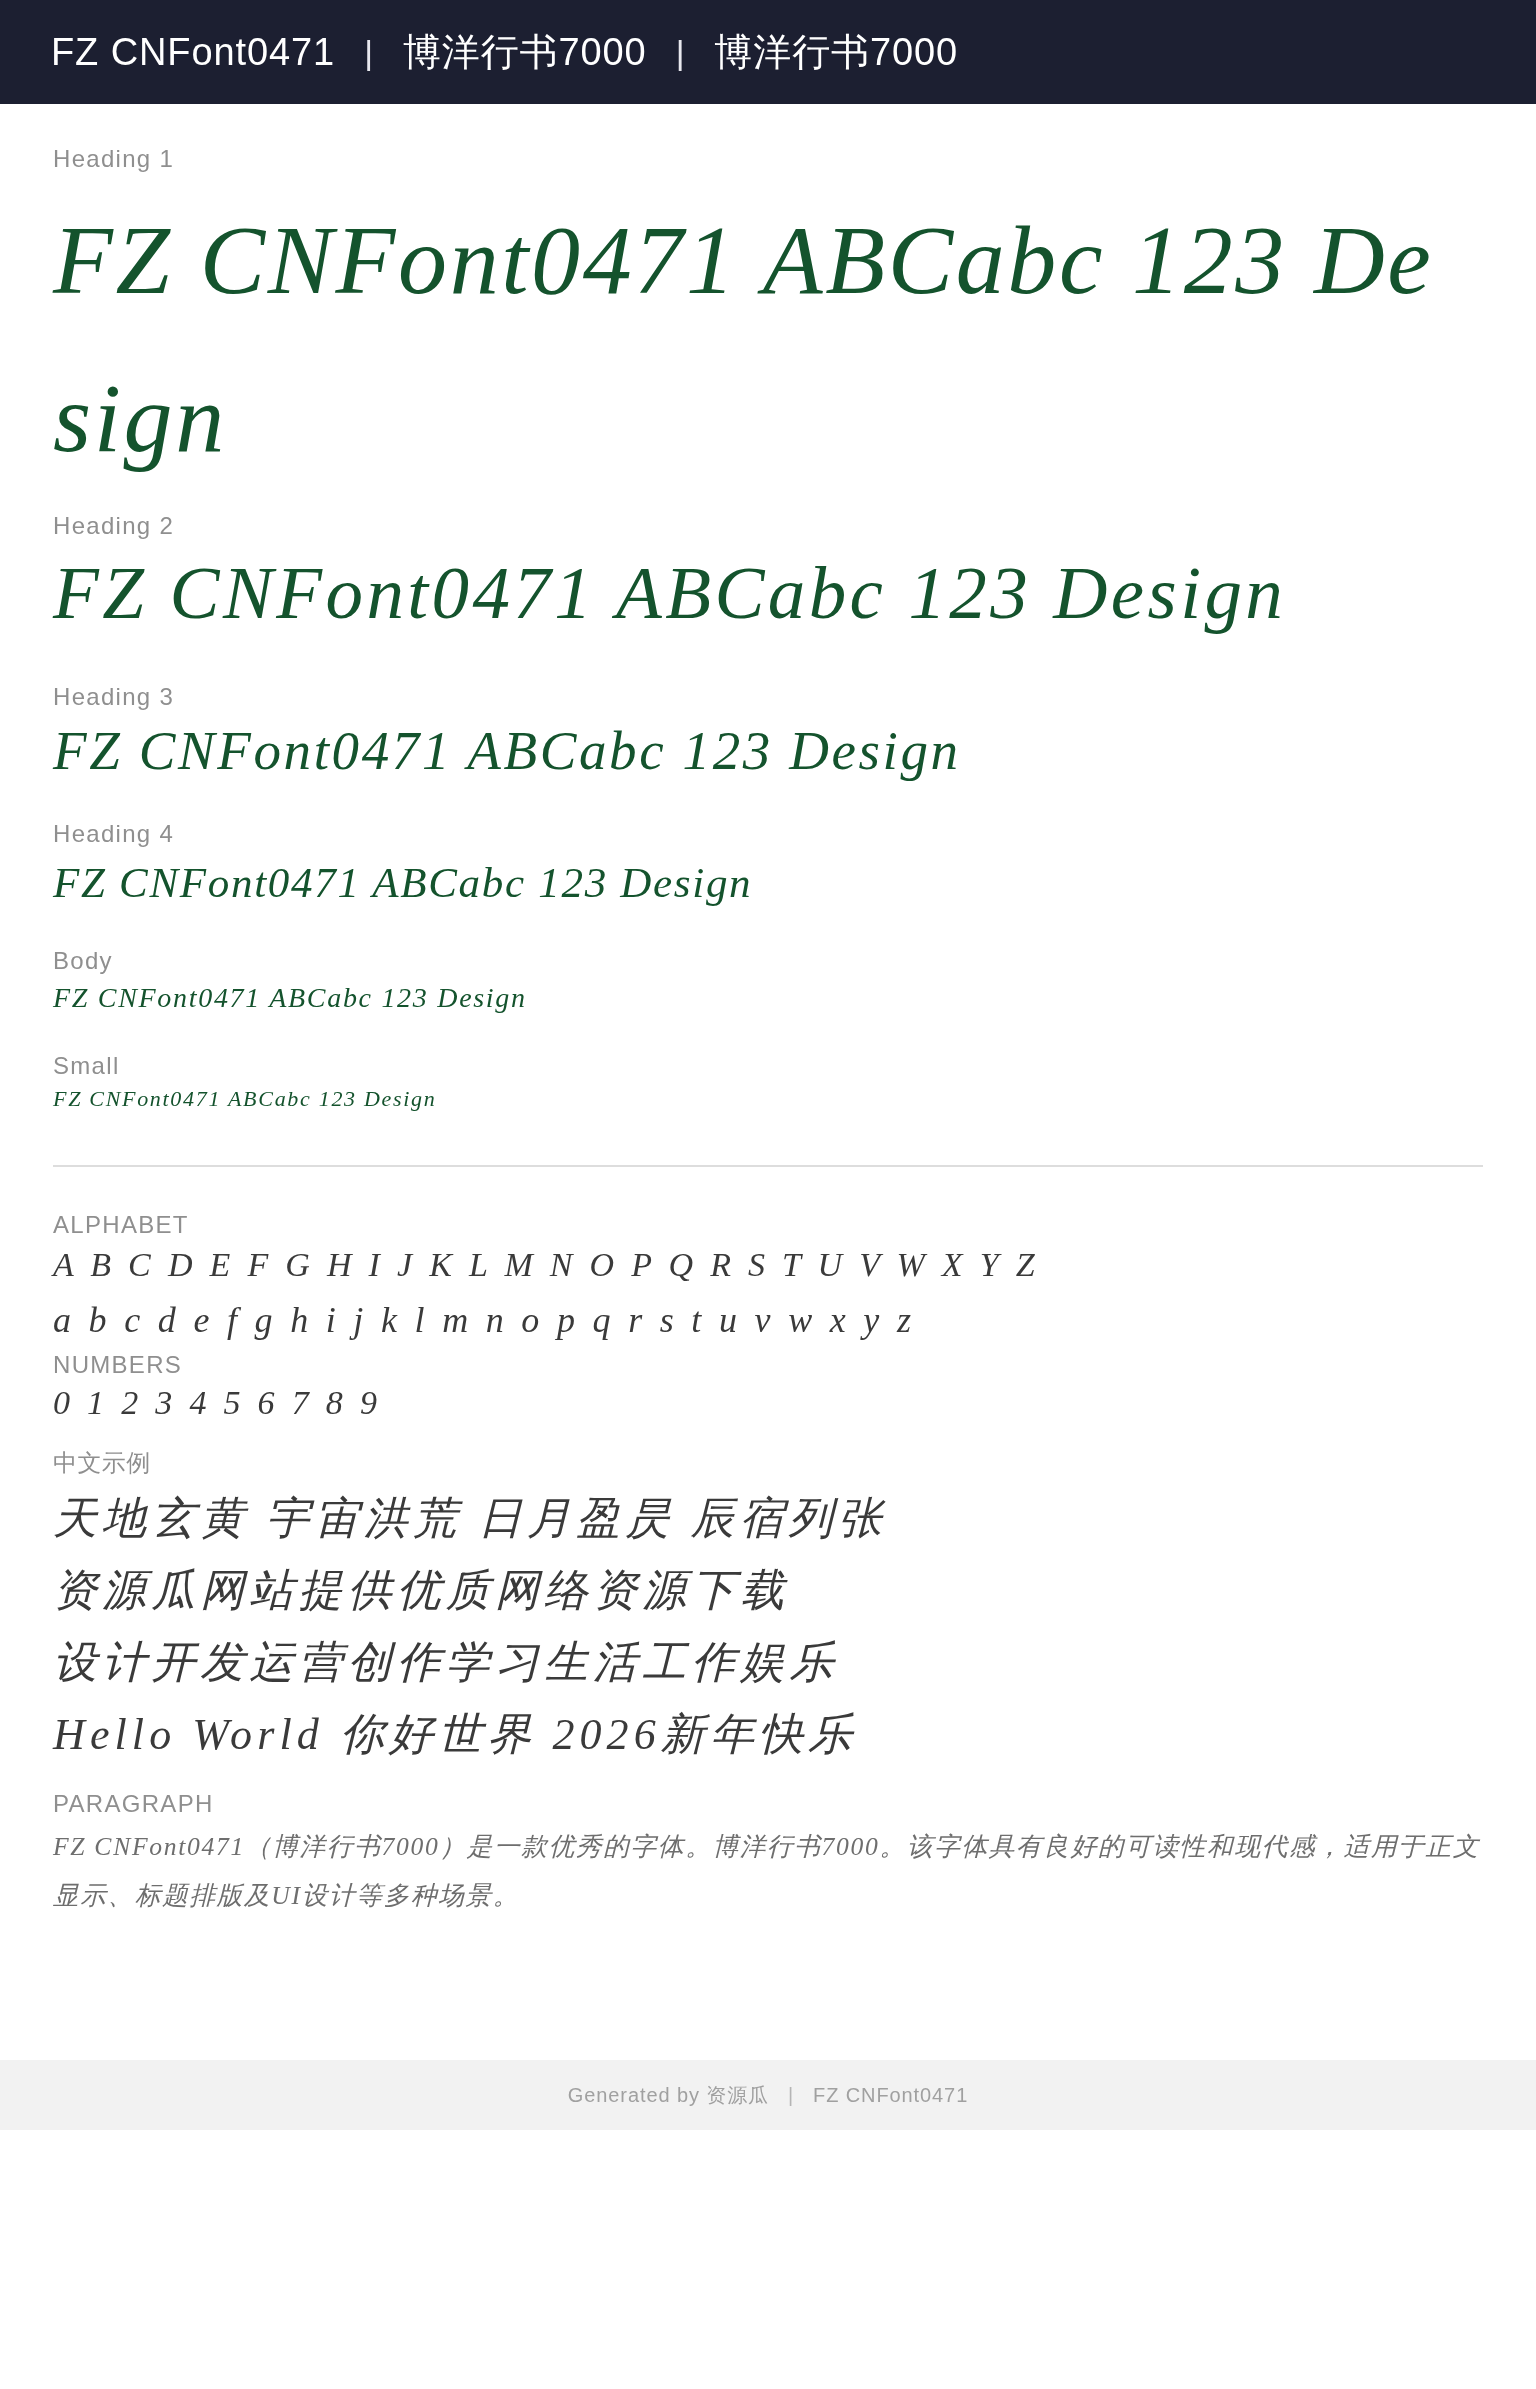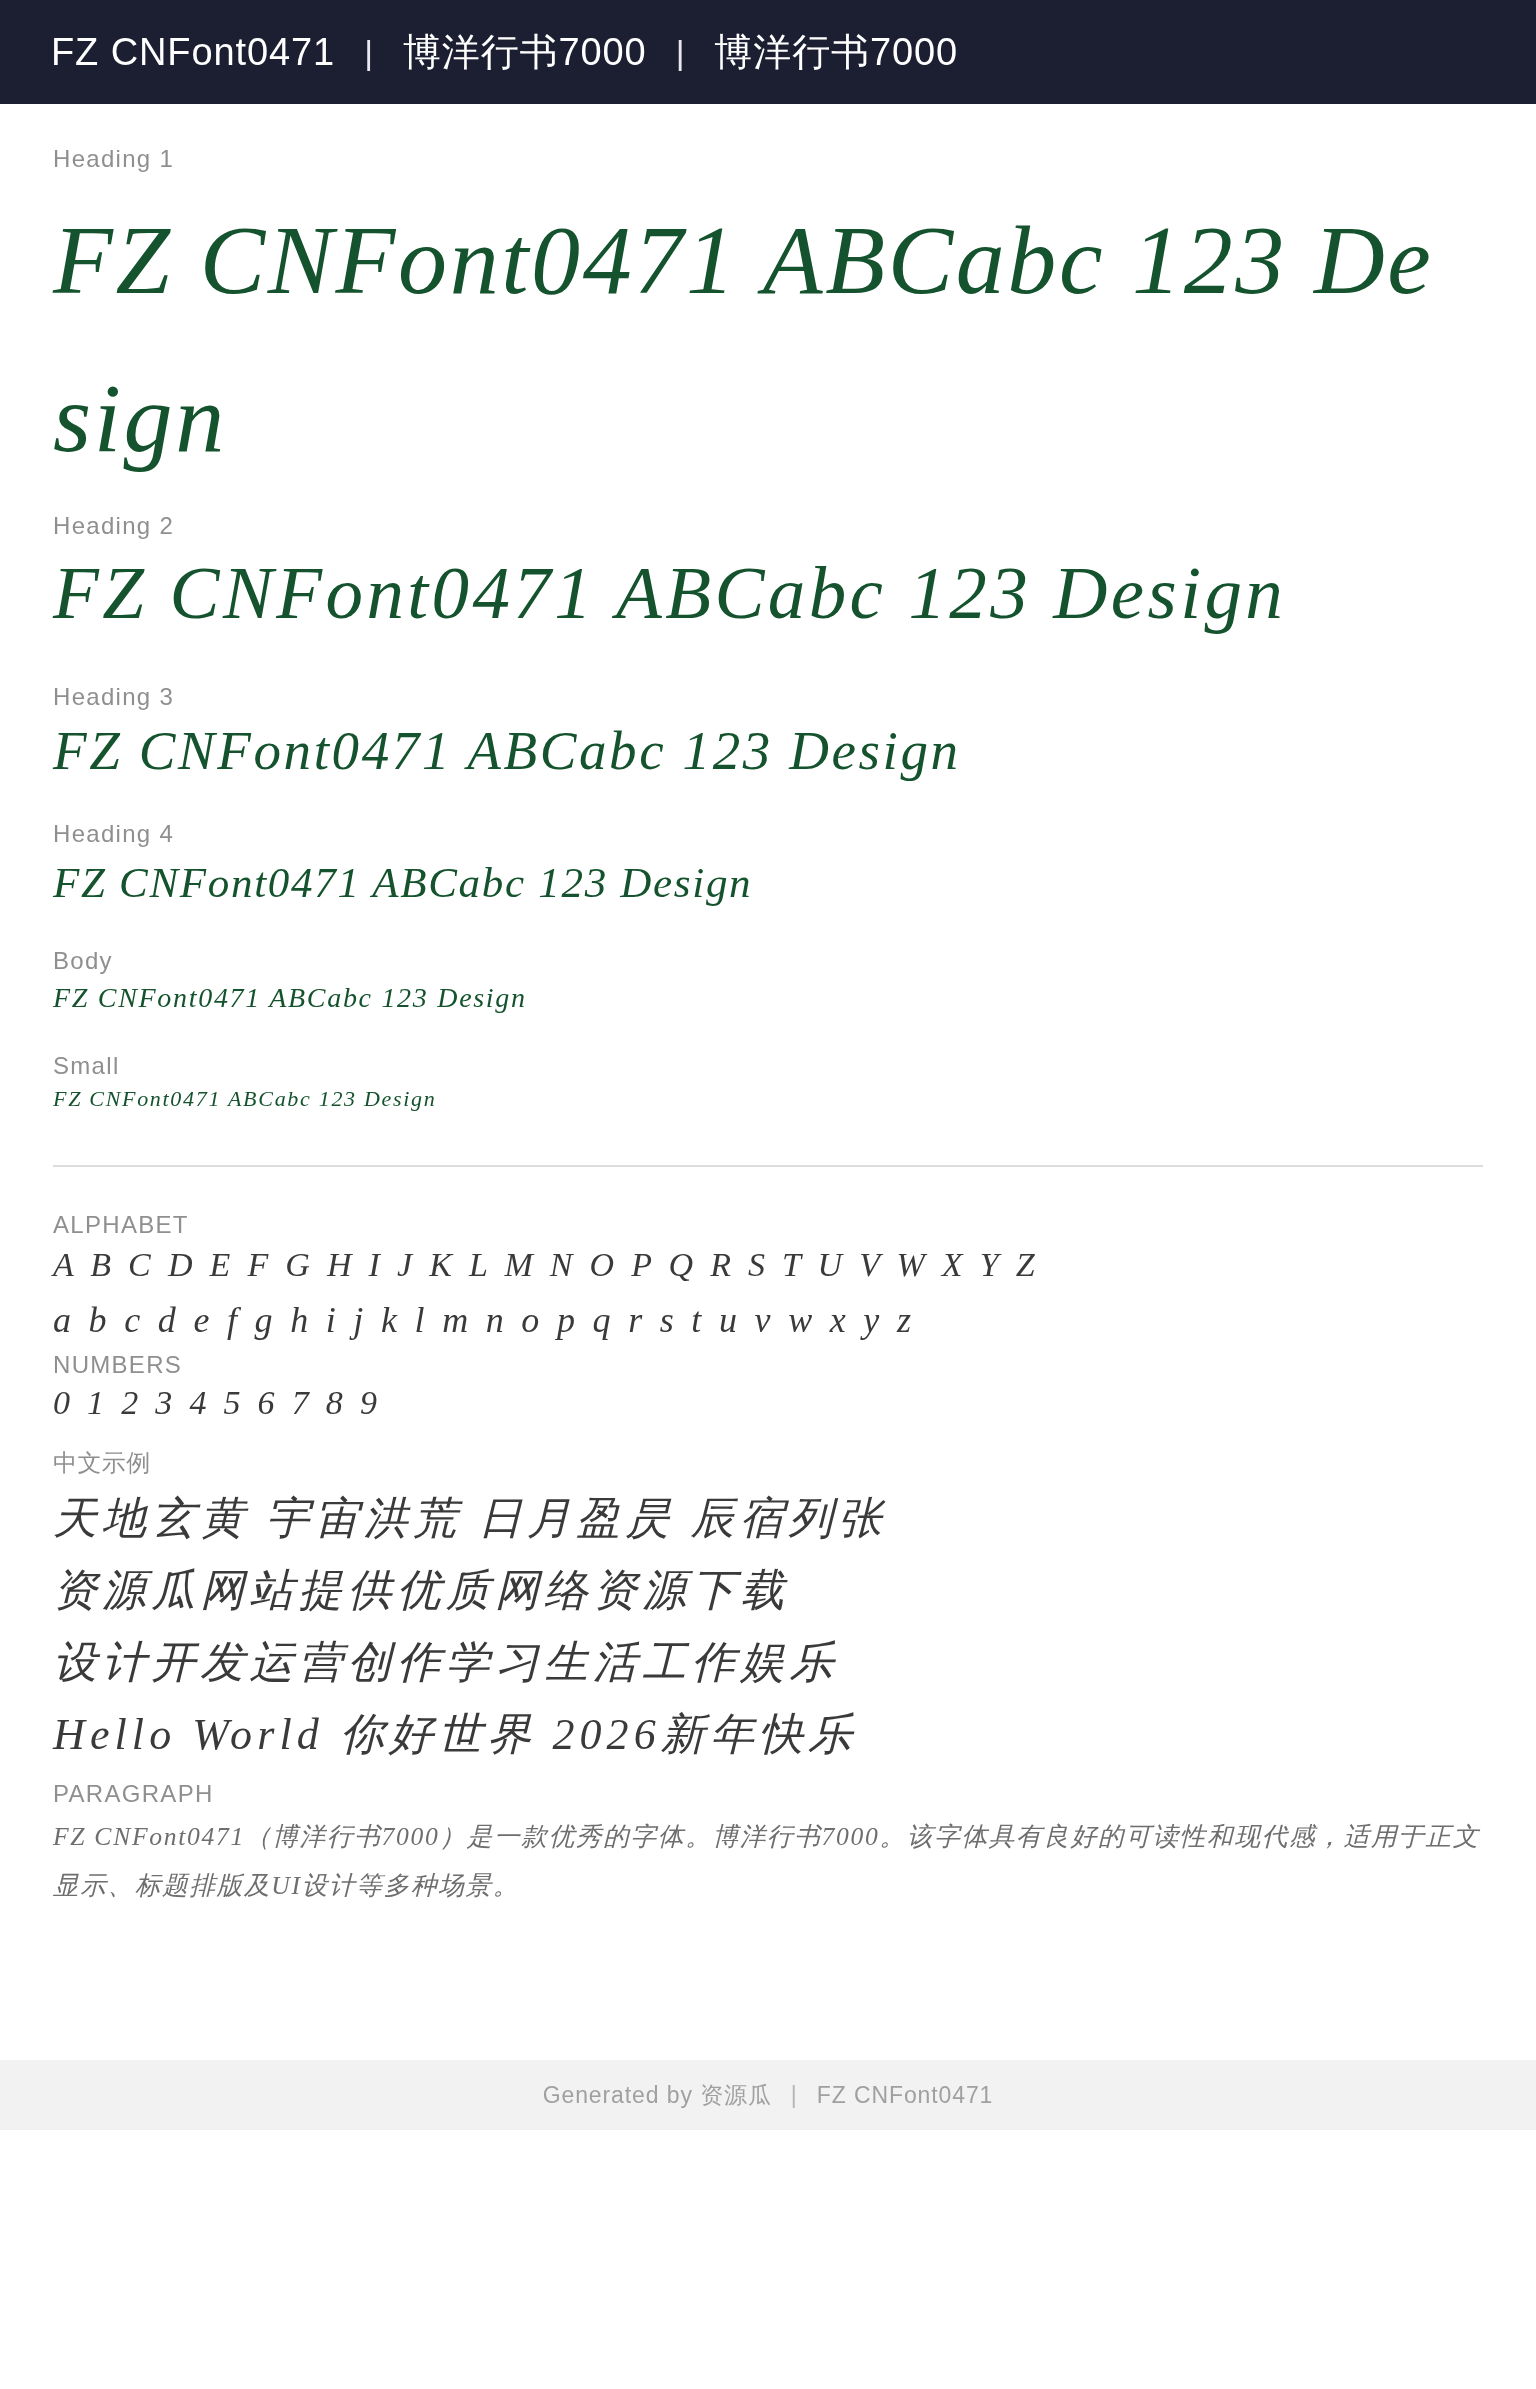--- a/index.html
+++ b/index.html
@@ -80,40 +80,40 @@
   .label-alphabet { margin-top: 44px; }
   .alpha-row { margin-top: 3.4px; font-size: 34px; line-height: 1.3; letter-spacing: 4.3px; }
   .alpha-row.lower { margin-top: 10.2px; font-size: 36px; }
   .label-numbers { margin-top: 6.8px; }
   .num-row { margin-top: 1px; font-size: 34px; line-height: 1.3; letter-spacing: 4.3px; }
 
   .label-cn { margin-top: 24px; letter-spacing: 0.4px; }
   .cn-lines { margin-top: 5.1px; }
   .cn-line { font-size: 44px; line-height: 72px; letter-spacing: 5.1px; }
 
-  .label-paragraph { margin-top: 9px; }
+  .label-paragraph { margin-top: 19px; }
   .paragraph-sample {
     margin-top: 3.4px;
     font-size: 25.6px;
     line-height: 49px;
     letter-spacing: 1.7px;
     max-width: 1434px;
   }
 
   
   .footer {
     position: absolute;
     left: 0; right: 0; bottom: 0;
     height: 70px;
     background: #f2f2f2;
     color: #a0a0a0;
     display: flex;
     align-items: center;
     justify-content: center;
-    font-size: 23px;
+    font-size: 20px;
     letter-spacing: 0.9px;
   }
   .footer .sep { margin: 0 19px; color: #b5b5b5; }
 </style>
 </head>
 <body>
 
 <div class="page">
 
   <header class="topbar">

